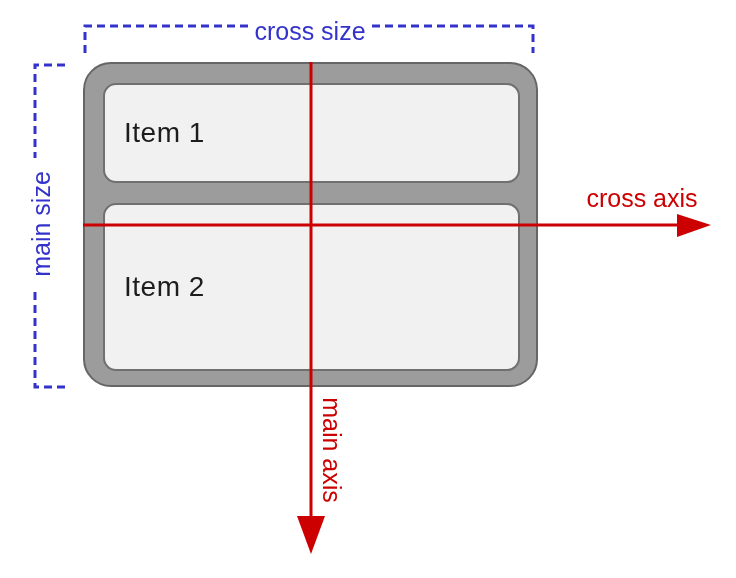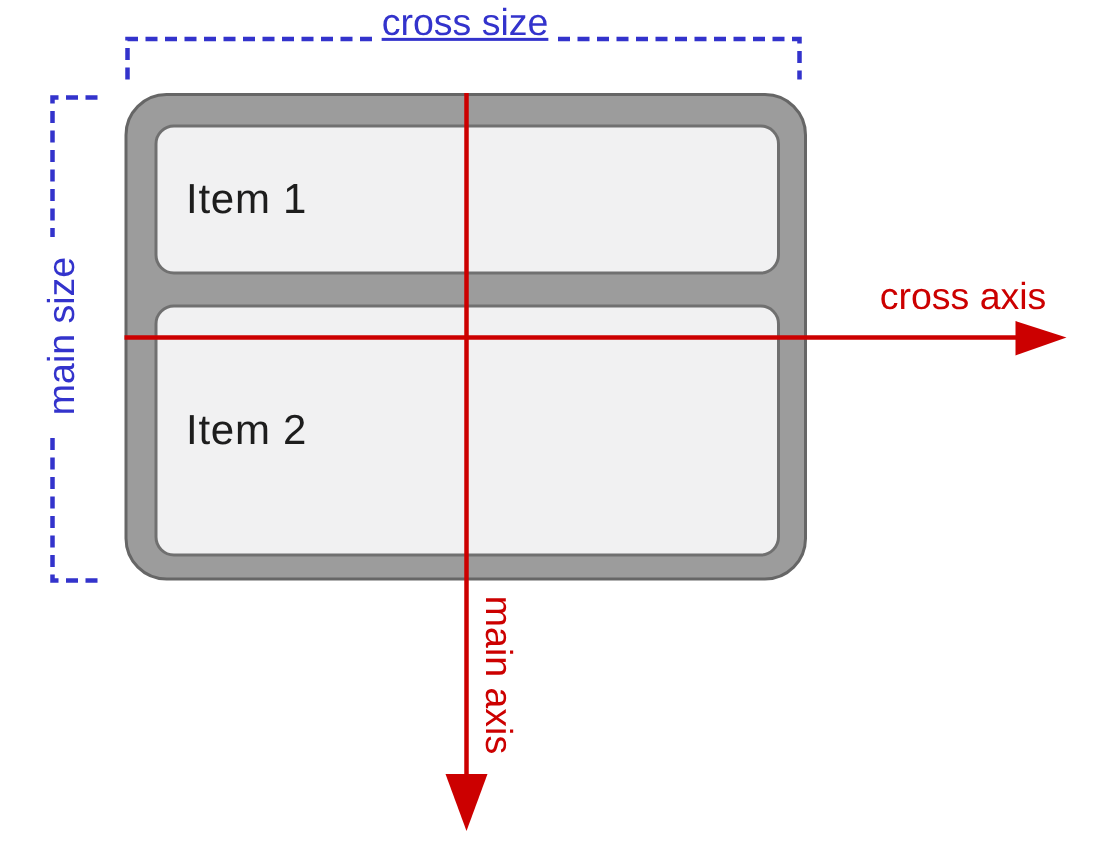--- a/index.html
+++ b/index.html
@@ -79,21 +79,21 @@
   
   .label {
     position: absolute;
     white-space: nowrap;
     z-index: 3;
     font-size: 25px;
     line-height: 1.1;
   }
   .label.blue { color: var(--size-blue); }
   .label.red  { color: var(--axis-red); }
-  .cross-size { left: 310px; top: 16px; transform: translate(-50%, -50%); text-decoration: underline; }
+  .cross-size { left: 310px; top: 32px; transform: translate(-50%, -50%); }
   .main-size  { left: 42px;  top: 224px; transform: translate(-50%, -50%) rotate(-90deg); }
   .cross-axis { left: 602px; top: 199px; transform: translate(-50%, -50%); margin-left: 40px; }
   .main-axis  { left: 331px; top: 450px; transform: translate(-50%, -50%) rotate(90deg); }
 </style>
 </head>
 <body>
 
 <div class="stage">
 
   <div class="flex-container">

